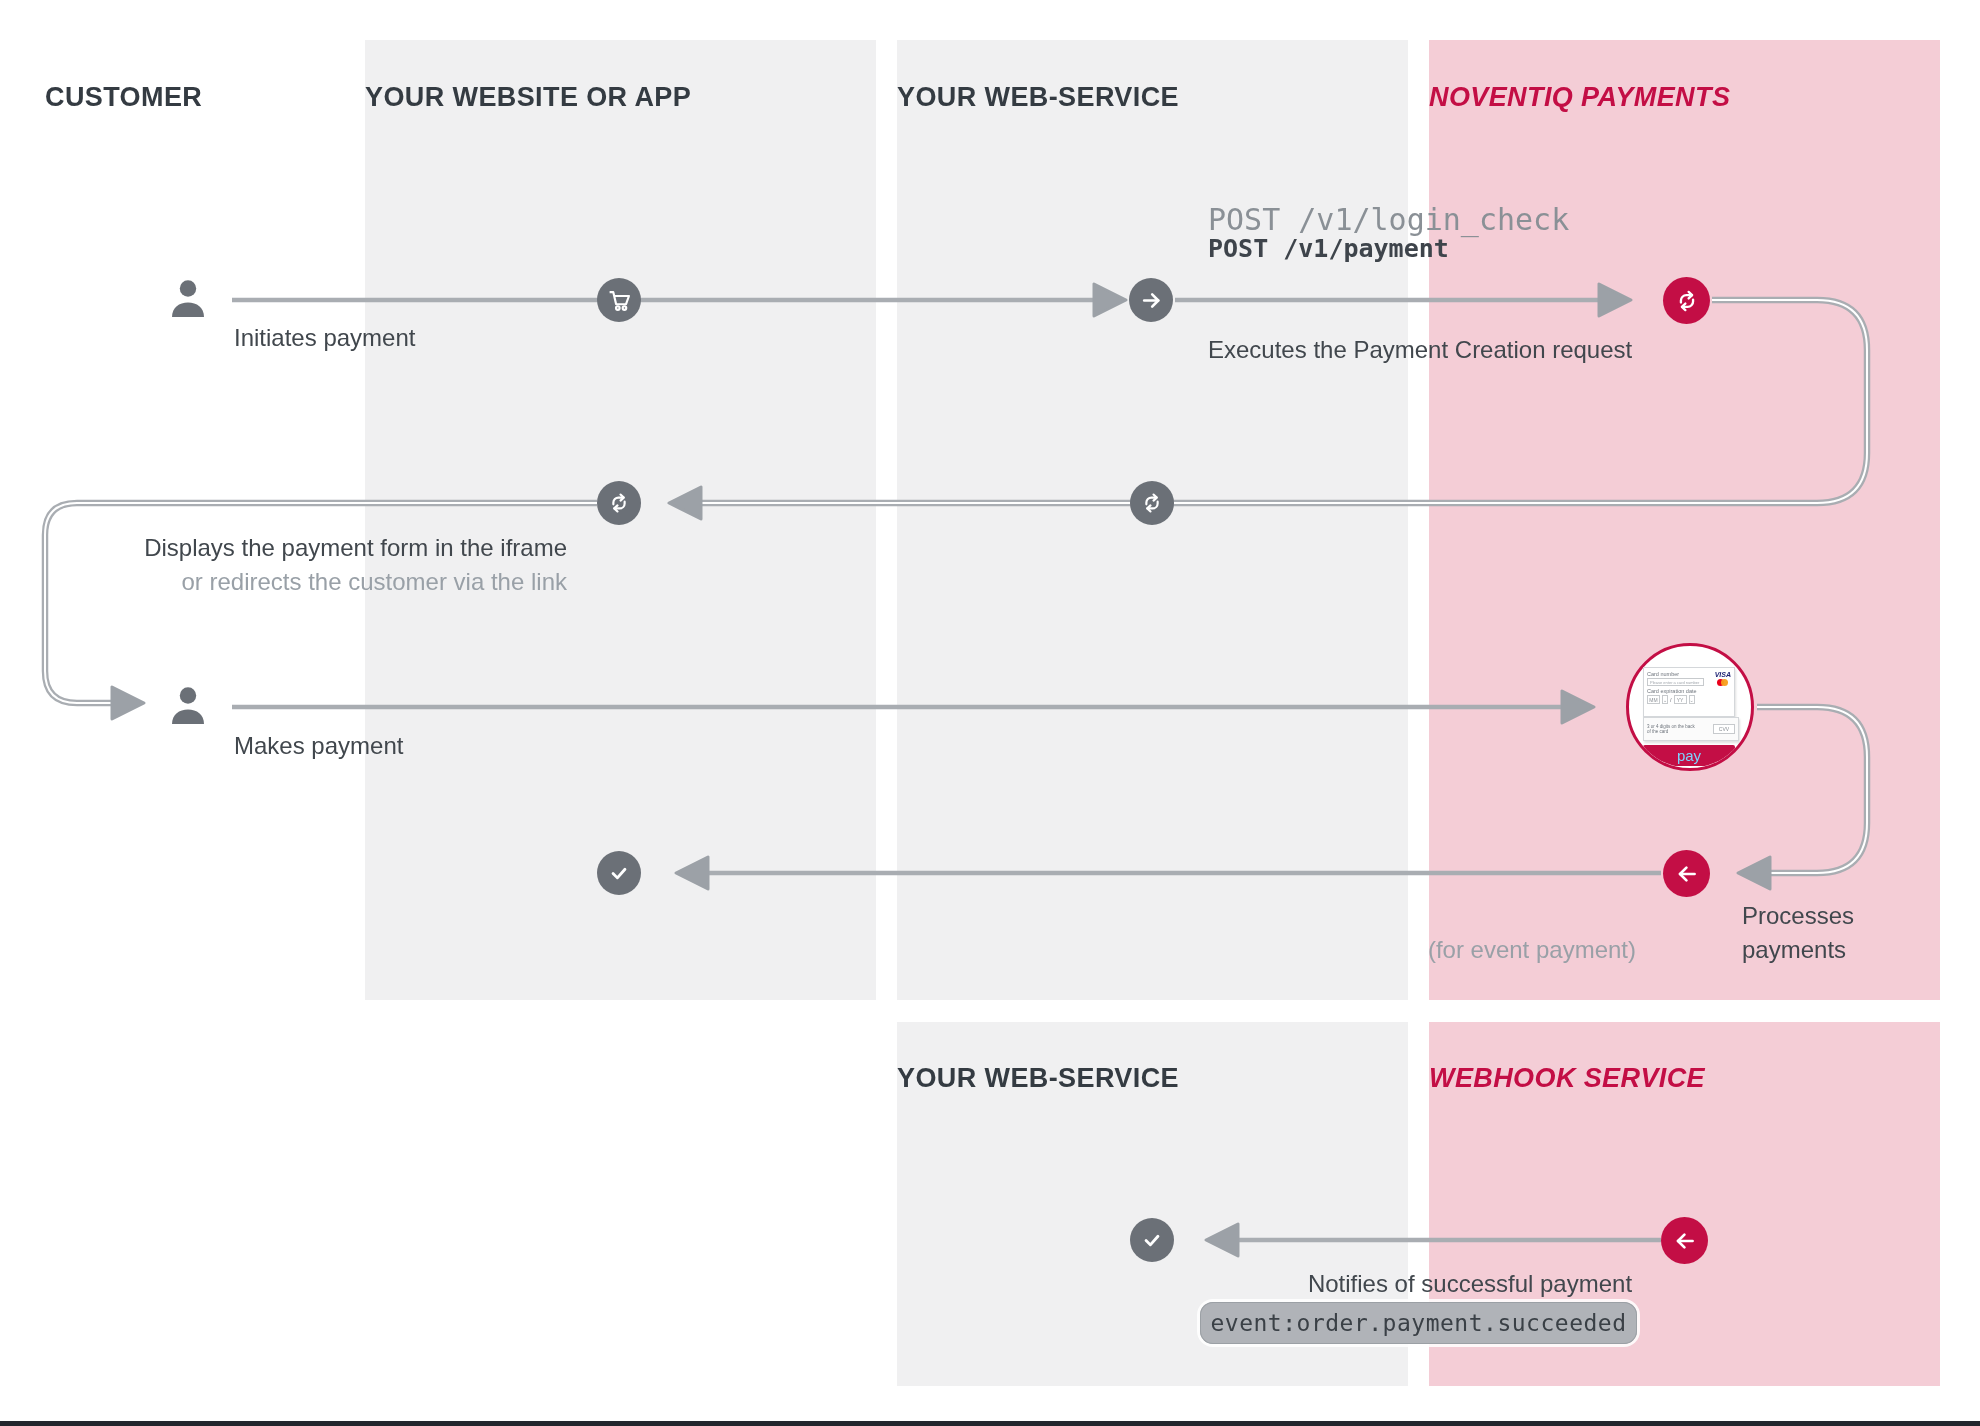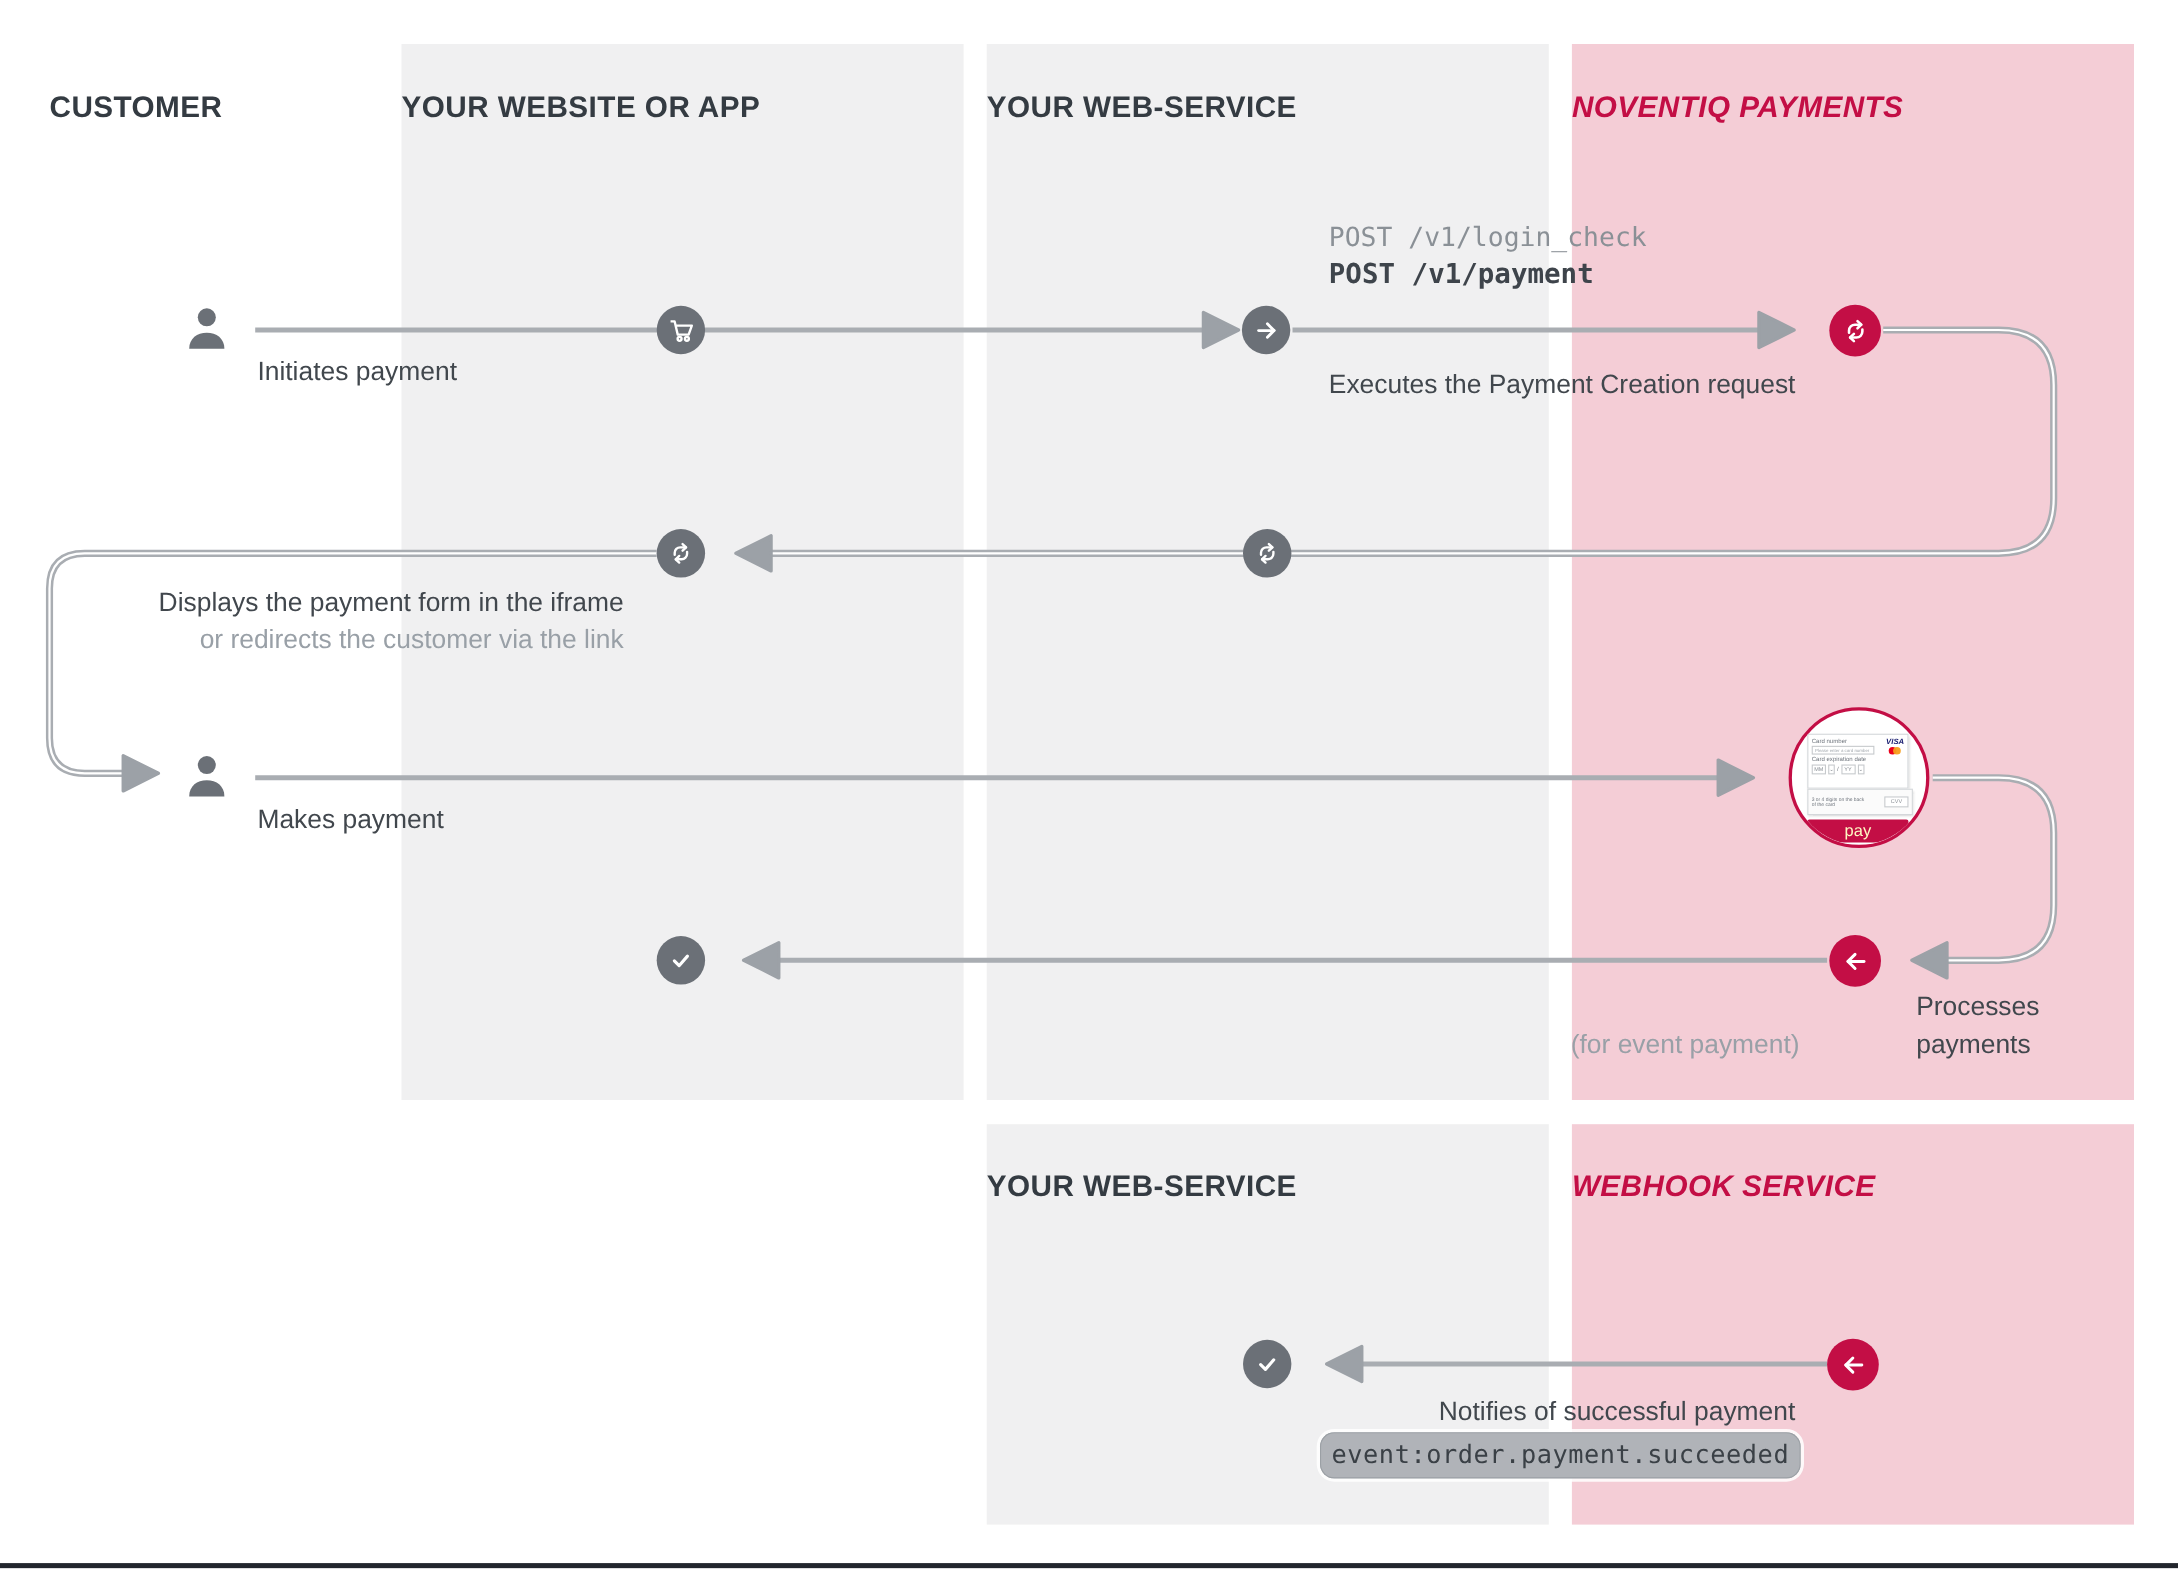--- a/index.html
+++ b/index.html
@@ -13,21 +13,21 @@
   .hdr{
     position:absolute;font-weight:700;font-size:27px;color:#343B42;
     text-align:left;letter-spacing:.4px;line-height:30px;
   }
   .hdr.accent{color:#C30E45;font-style:italic;}
   .lbl{position:absolute;font-size:24px;color:#41474D;line-height:28px;}
   .lbl.light{color:#99A0A7;}
   .lbl.right{text-align:right;}
   .lbl.center{text-align:center;}
   .mono{font-family:"DejaVu Sans Mono",monospace;}
-  .code-gray{position:absolute;font-size:24px;color:#8A9096;}
+  .code-gray{position:absolute;font-size:30px;color:#8A9096;}
   .code-dark{position:absolute;font-size:25px;font-weight:700;color:#3E444B;}
   .flow-svg{position:absolute;left:0;top:0;}
   .icon-circle{
     position:absolute;border-radius:50%;
     display:flex;align-items:center;justify-content:center;
   }
   .gray-ic{background:#6B7077;width:44px;height:44px;}
   .red-ic{background:#C30E45;width:47px;height:47px;}
   .person{position:absolute;width:40px;height:40px;}
   .event-badge{
@@ -65,21 +65,21 @@
   .pw-cvv{
     position:absolute;left:14px;top:71px;width:96px;height:24px;
     background:#FBFBFB;border:1px solid #D4D7DA;box-sizing:border-box;
     box-shadow:1px 2px 2px rgba(0,0,0,.12);
     display:flex;align-items:center;gap:3px;padding:2px 3px;font-size:4.5px;color:#6F757D;
   }
   .pw-cvv .hint{width:52px;line-height:5px;}
   .pw-pay{
     position:absolute;left:14px;top:99px;width:92px;height:21px;background:#C30E45;
     border-radius:2px;display:flex;align-items:center;justify-content:center;
-    color:#fef9c3;font-size:15px;line-height:15px;
+    color:#7dd3fc;font-size:15px;line-height:15px;
   }
 </style>
 </head>
 <body>
 
 <div class="canvas">
 
   <div class="panel gray" style="left:365px;top:40px;width:511px;height:960px"></div>
   <div class="panel gray" style="left:897px;top:40px;width:511px;height:960px"></div>
   <div class="panel pink" style="left:1429px;top:40px;width:511px;height:960px"></div>

